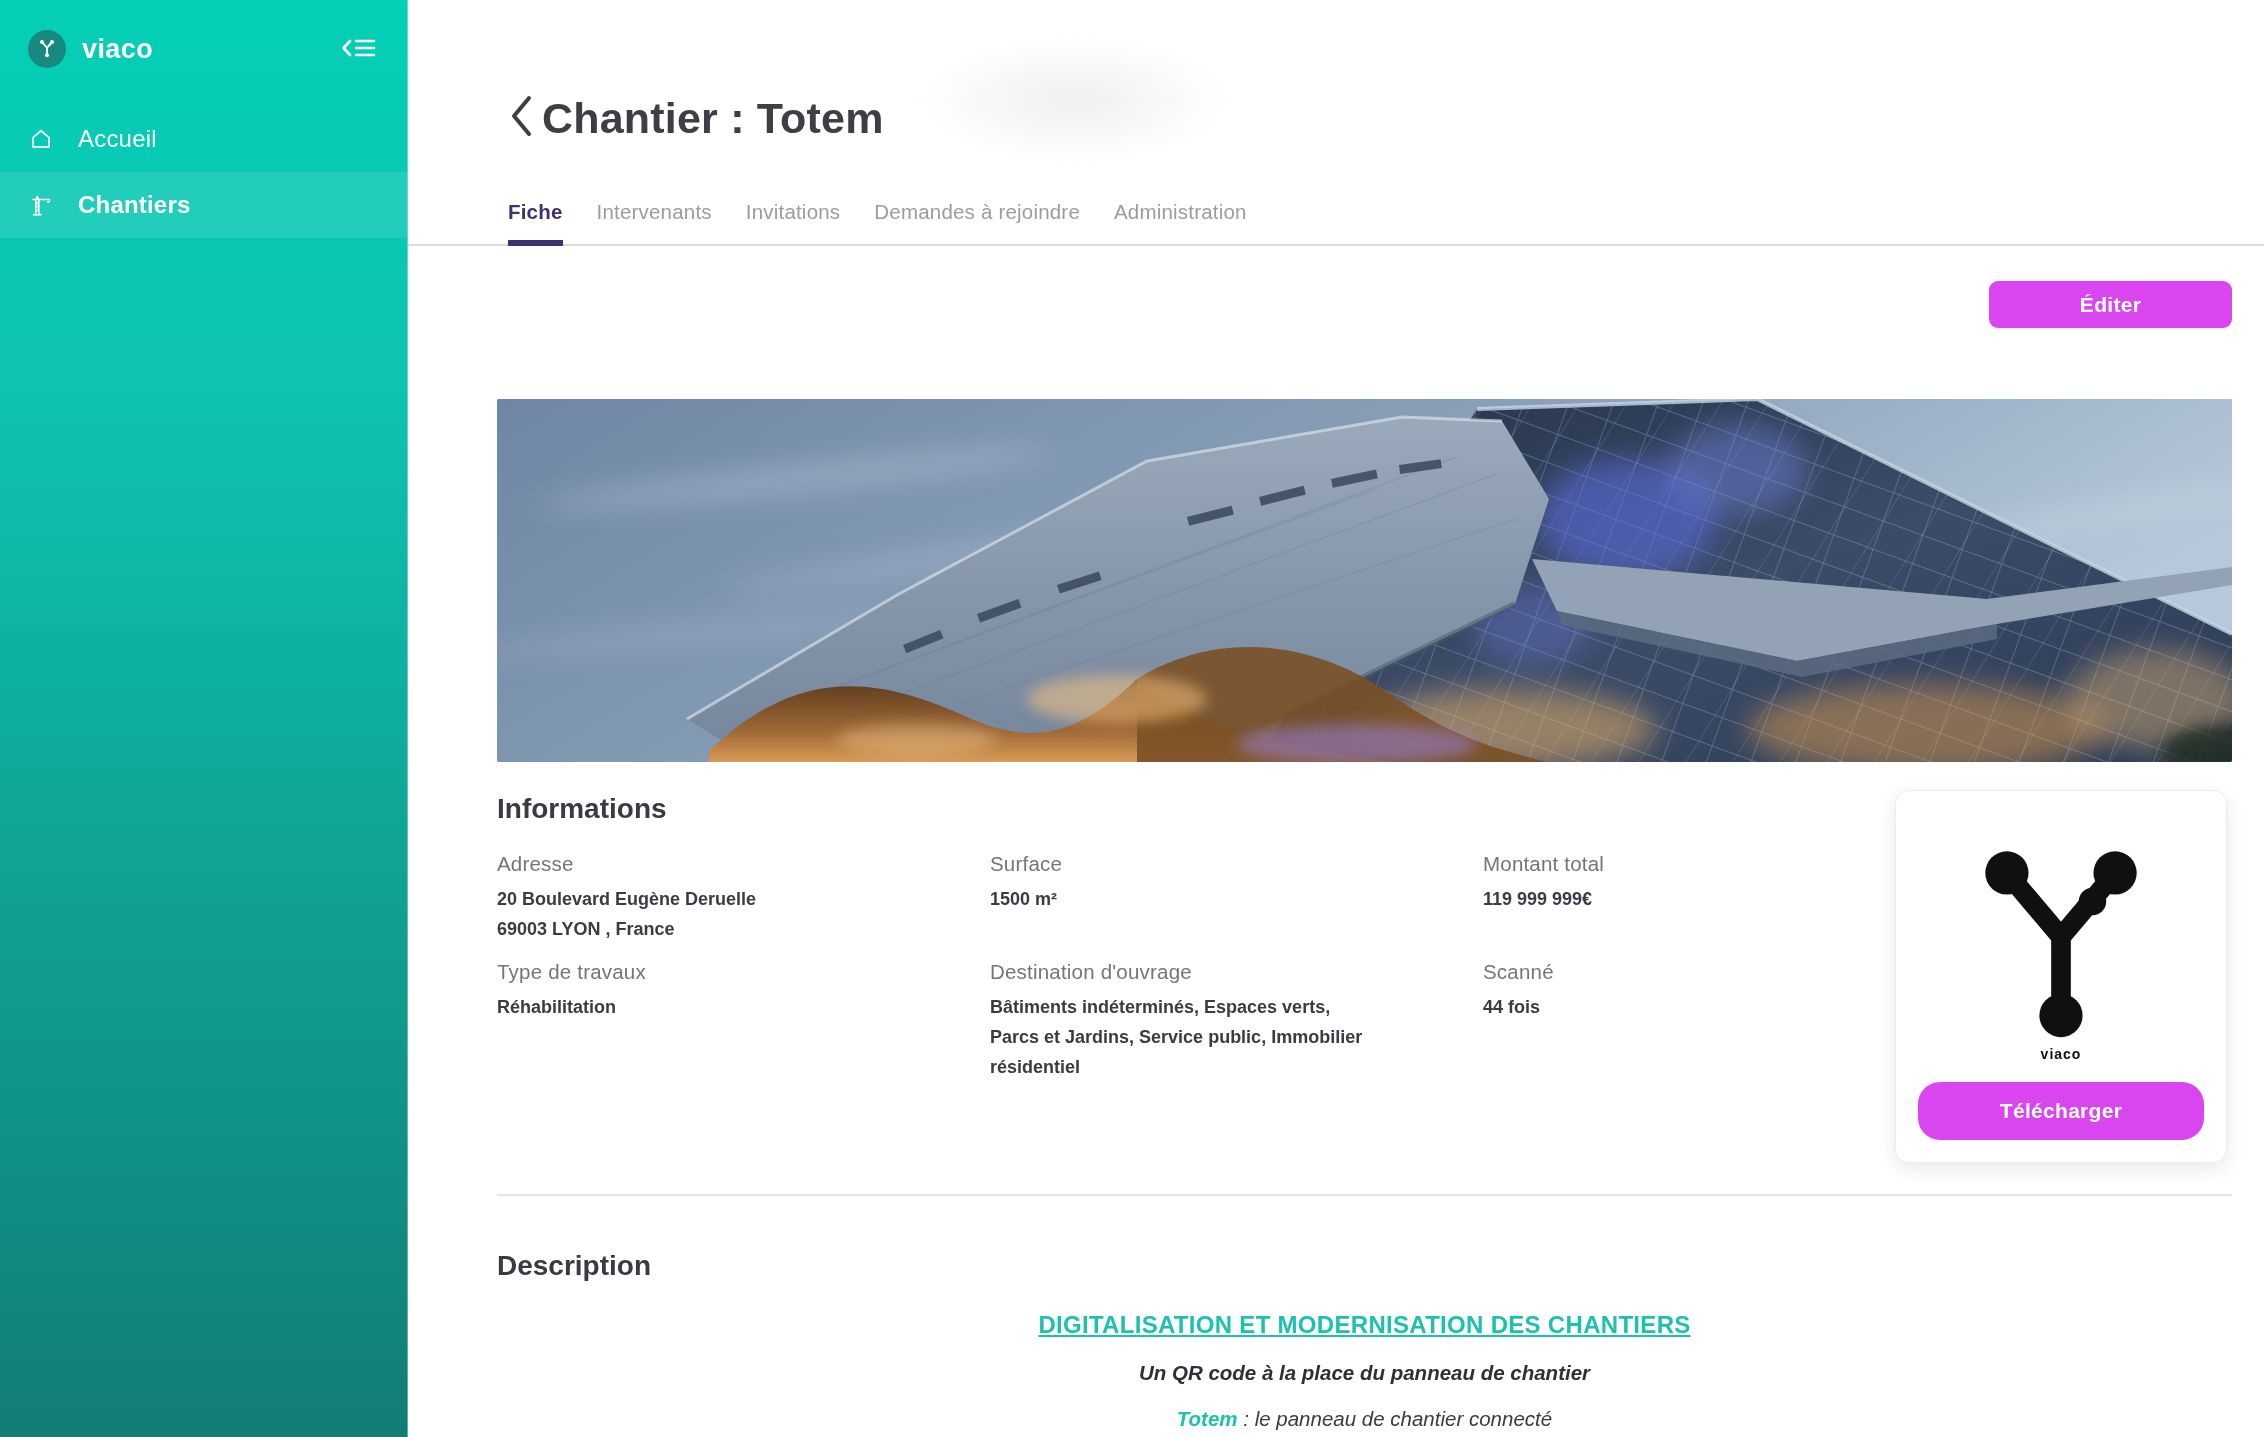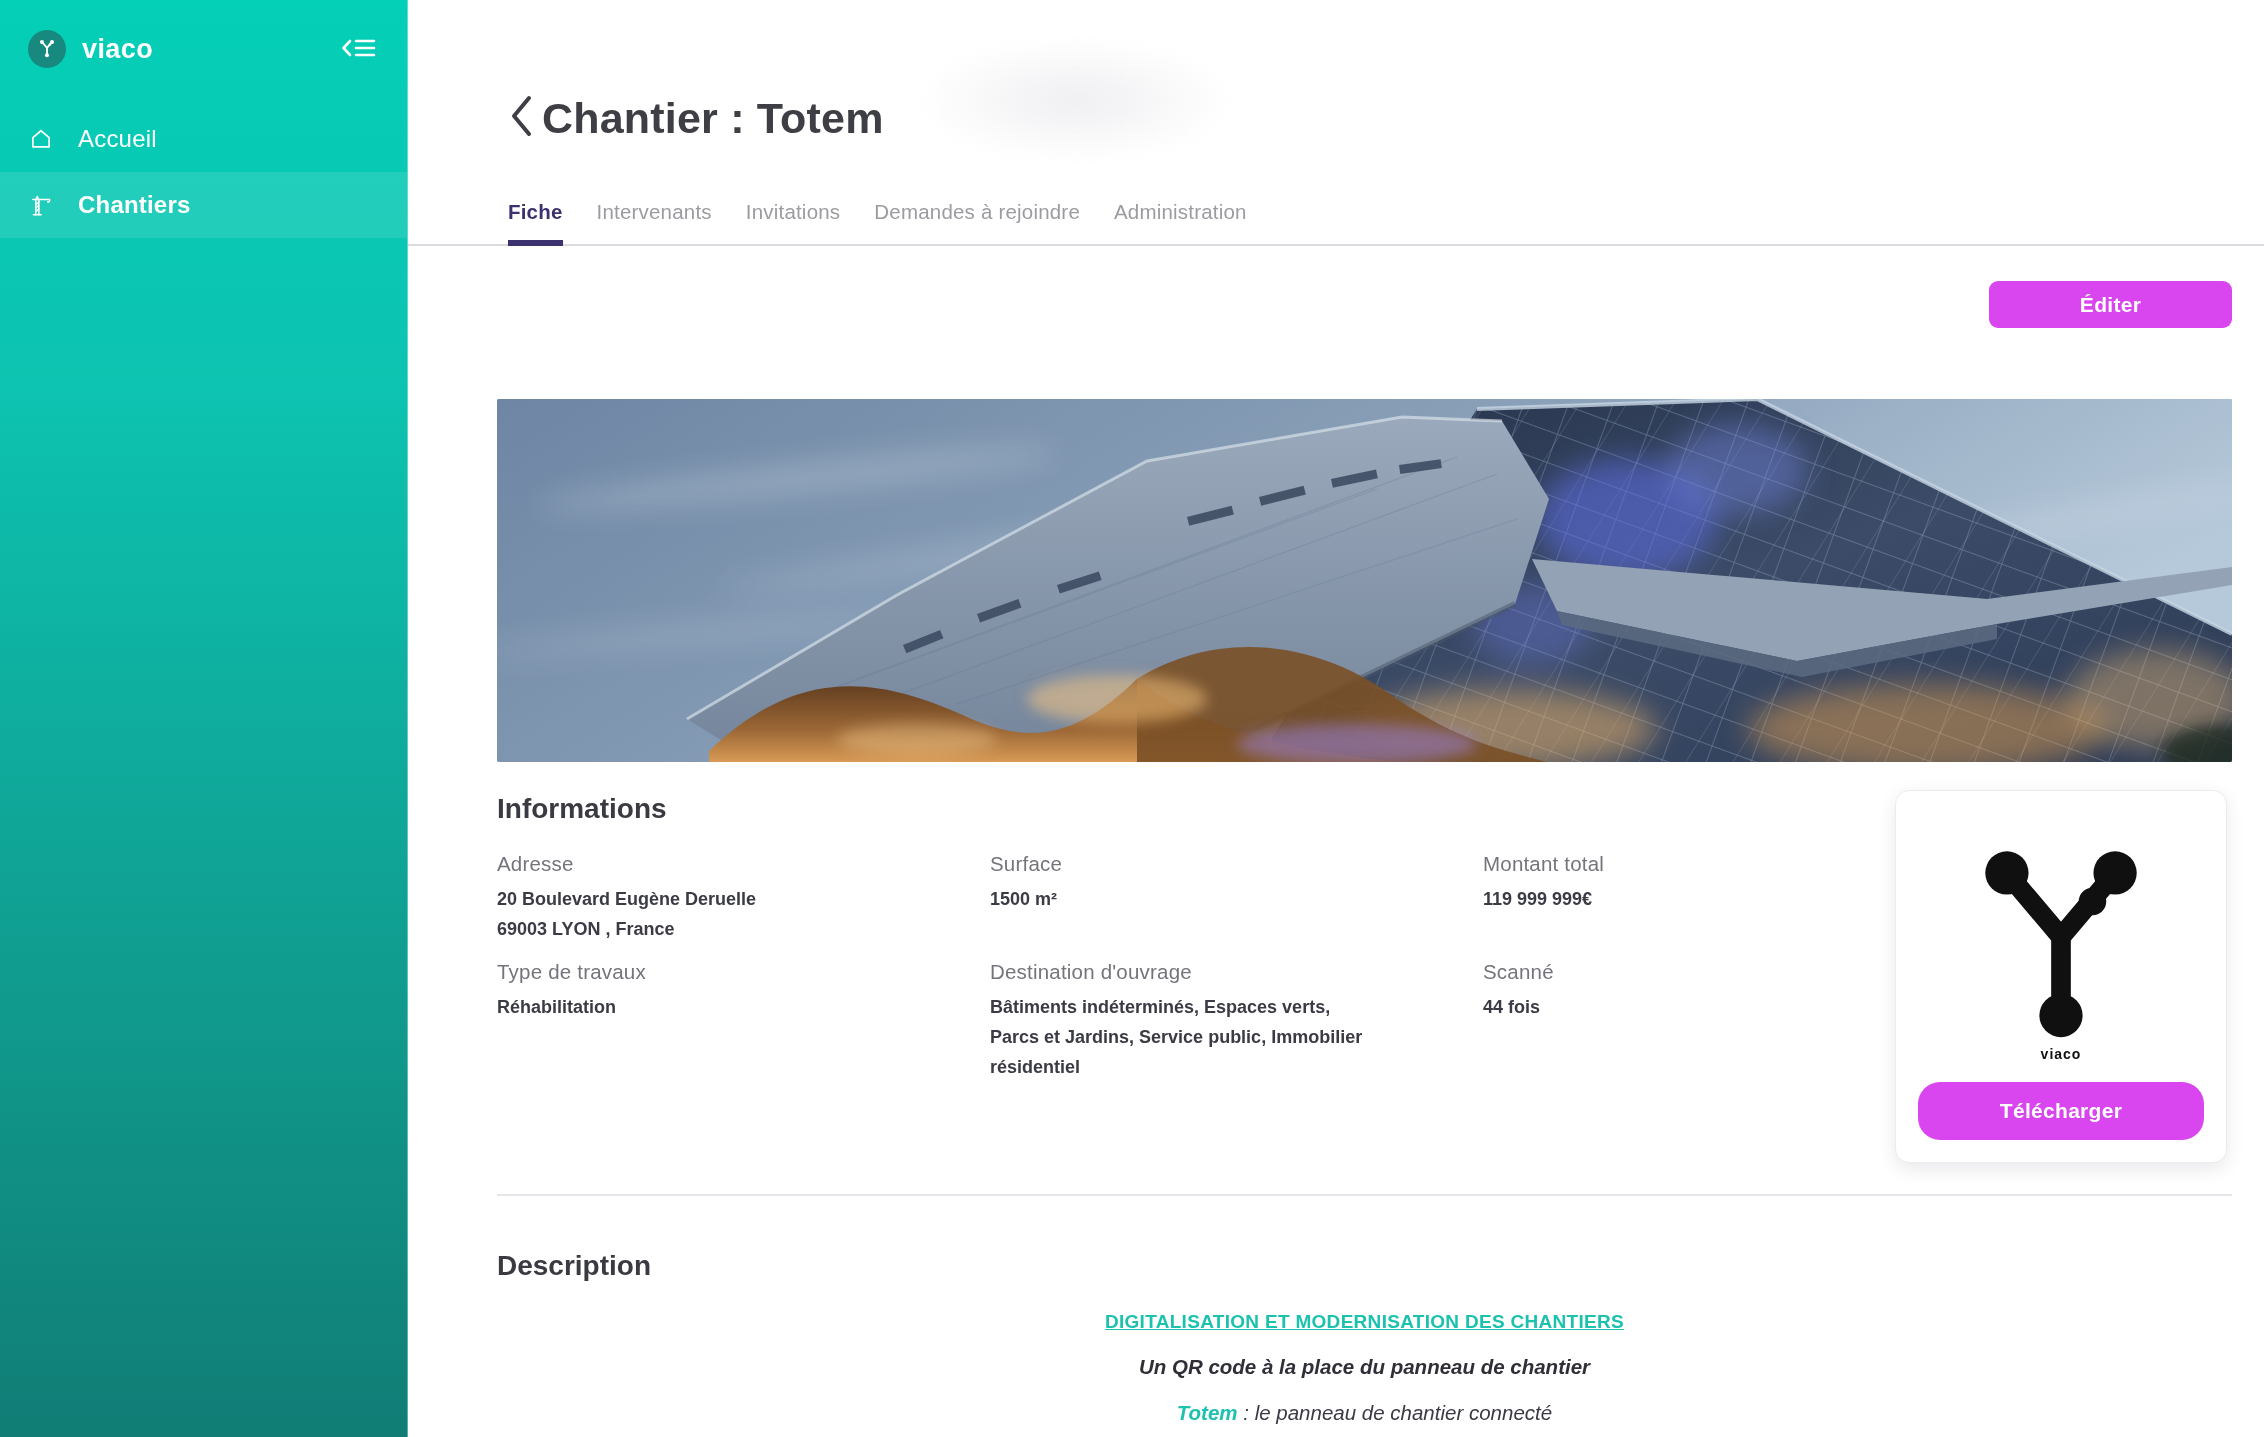--- a/index.html
+++ b/index.html
@@ -50,21 +50,21 @@
   .info-section h2 { margin-top:30px; line-height:34px; }
   .fields { margin-top:26px; display:grid; grid-template-columns:493px 493px auto; row-gap:16px; }
   .field-label { font-size:20.5px; color:#74747C; margin-bottom:8px; letter-spacing:0.2px; }
   .field-value { font-size:18px; font-weight:bold; color:#3B3B45; line-height:30px; max-width:390px; }
 
   .divider { border:none; border-top:2px solid #E6E6EA; margin-top:112px; width:1735px; }
 
   .desc-section h2 { margin-top:53px; line-height:34px; }
   .desc-center { text-align:center; width:1735px; }
   .desc-link-line { margin-top:28px; }
-  .desc-link-line a { color:#1CC2AE; font-weight:bold; font-size:19px; letter-spacing:0.3px;
+  .desc-link-line a { color:#1CC2AE; font-weight:bold; font-size:24px; letter-spacing:0.3px;
     text-decoration:underline; cursor:pointer; }
   .desc-bold { margin-top:22px; font-size:20.5px; font-weight:bold; font-style:italic; color:#2F2F38; }
   .desc-tag { margin-top:22px; font-size:20.5px; font-style:italic; color:#3A3A44; }
   .desc-tag .brand-it { color:#1CC2AE; font-weight:bold; }
 
   
   .qr-card { position:absolute; left:1487px; top:790px; width:332px; height:373px;
     background:#fff; border:1px solid #ECECF0; border-radius:14px;
     box-shadow:0 6px 18px rgba(40,40,60,0.10); }
   .qr-box { position:relative; width:236px; height:236px; margin:26px auto 0; }

